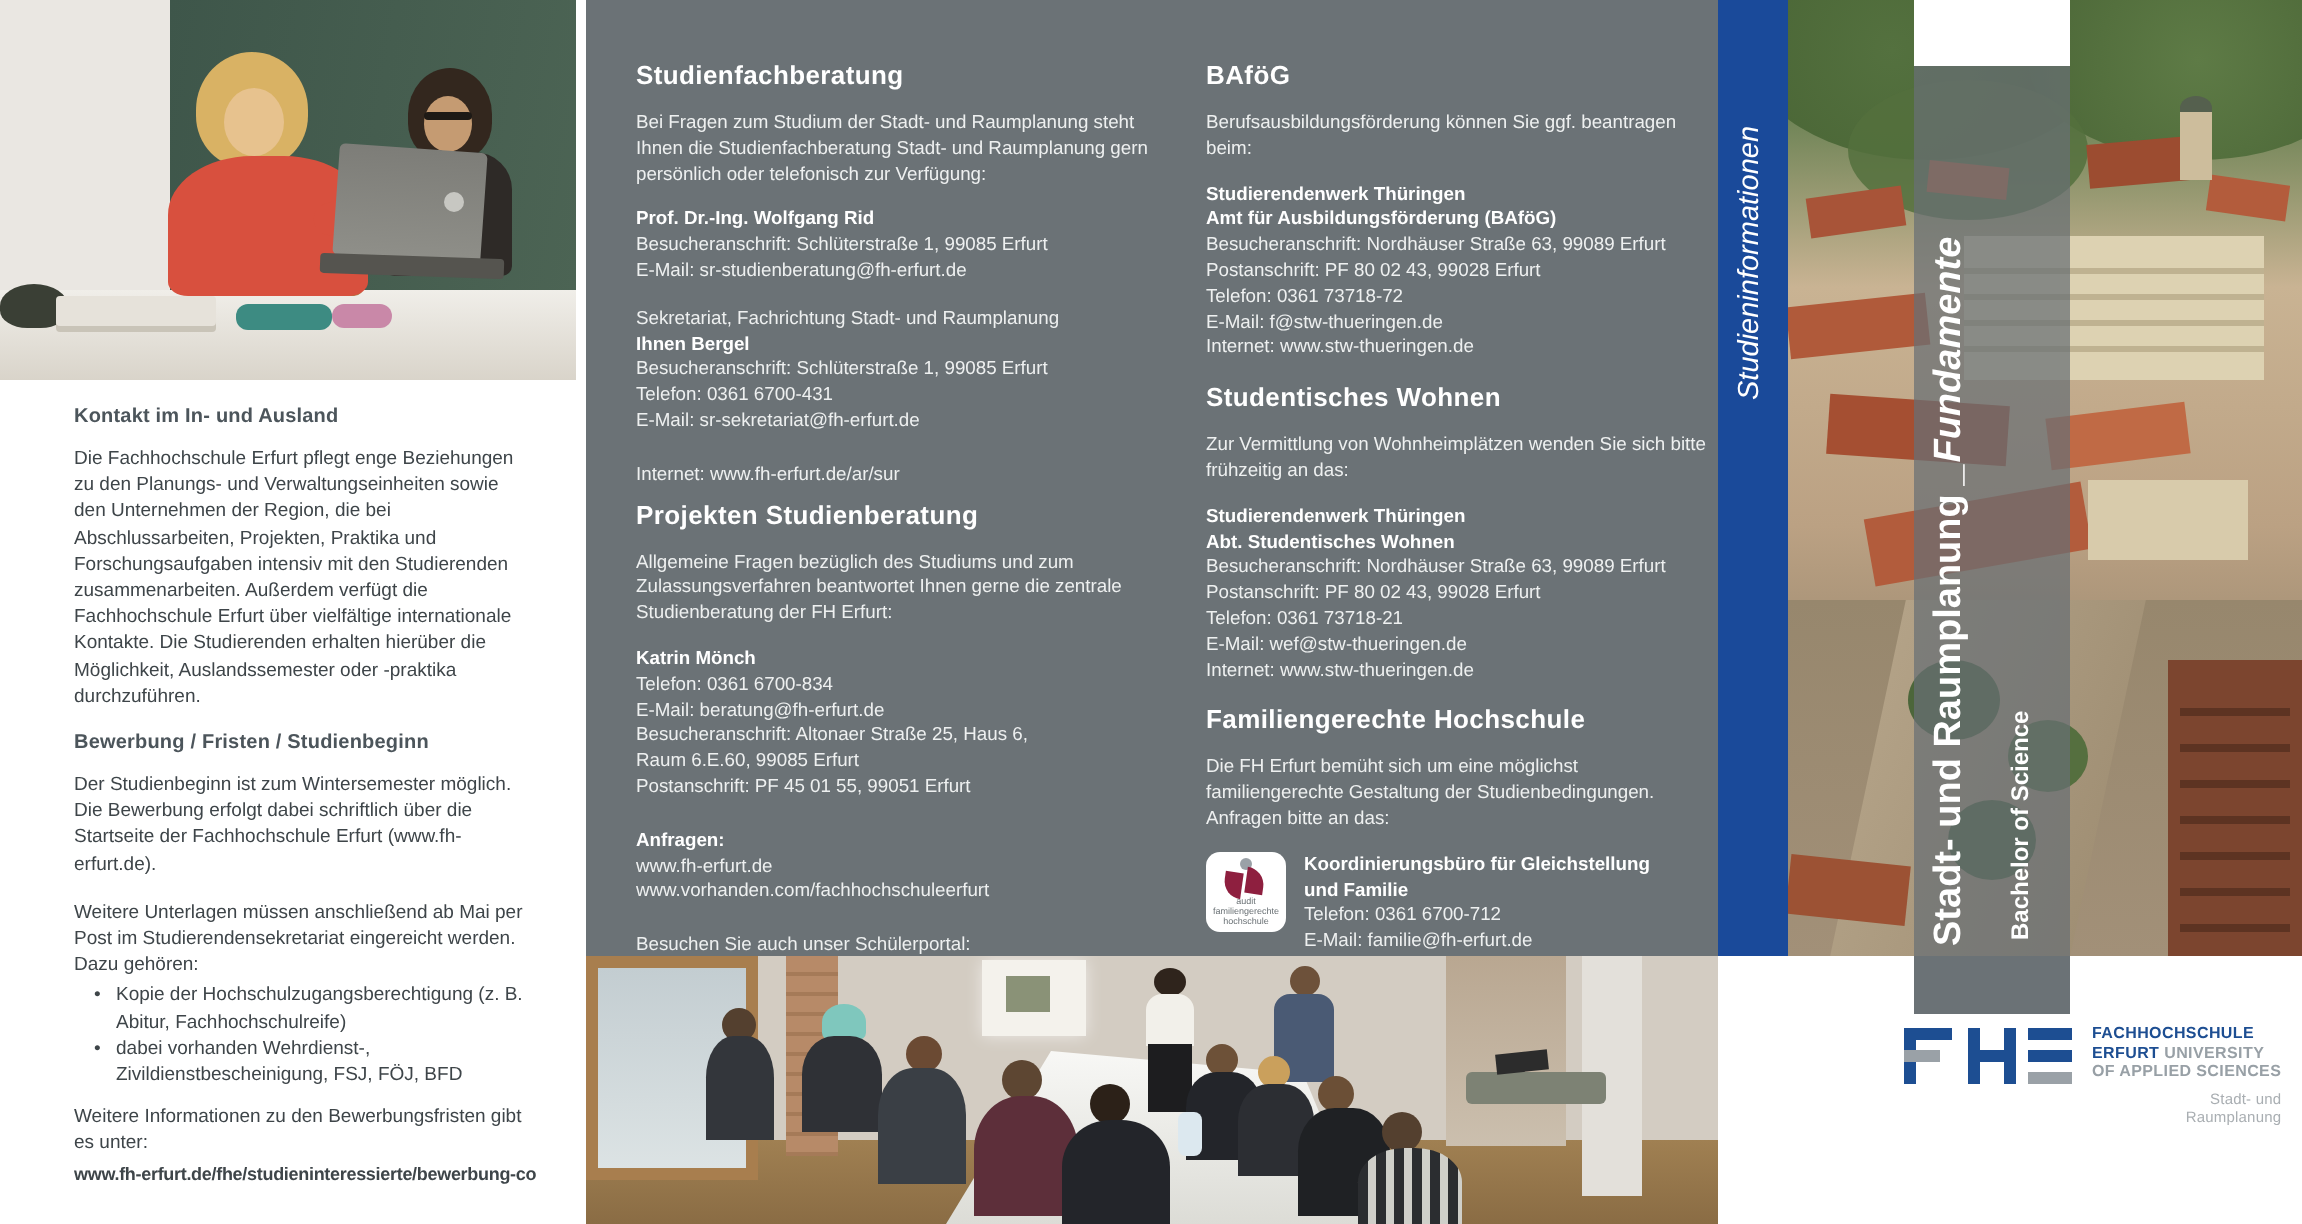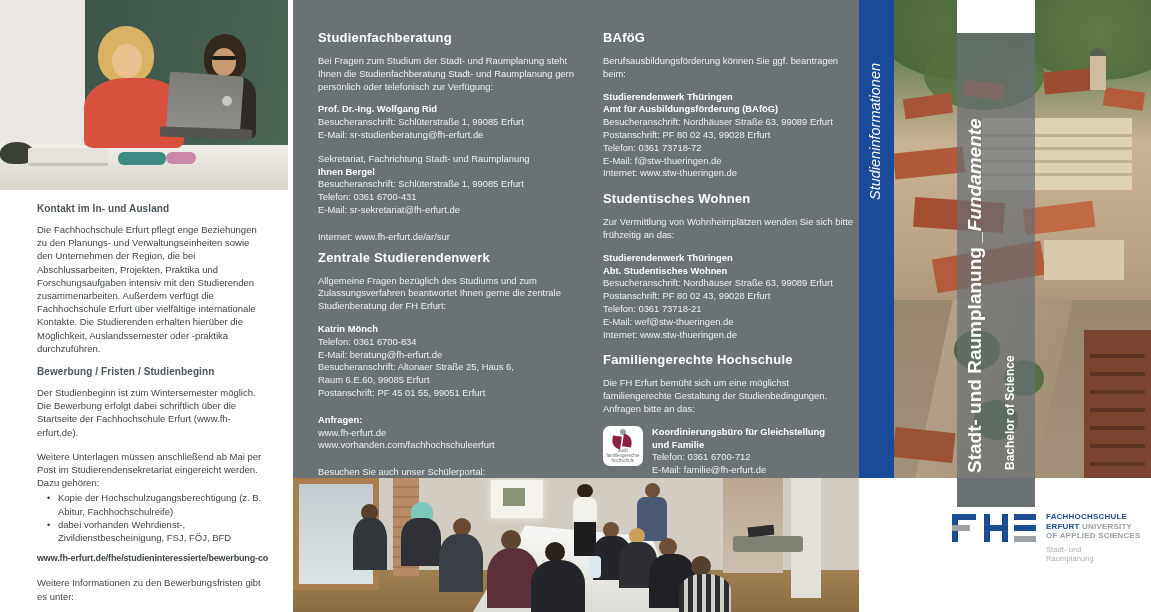--- a/index.html
+++ b/index.html
@@ -57,21 +57,21 @@
 
   
   .logo { position: absolute; left: 952px; top: 512px; display: flex; gap: 10px; }
   .fhe { position: relative; width: 84px; height: 28px; margin-top: 2px; }
   .fhe i { position: absolute; display: block; background: #1d4e92; }
   .fhe i.g { background: #9aa1a7; }
   .logo-text div { font-size: 8px; font-weight: bold; line-height: 9.5px; letter-spacing: .2px; }
   .lt-blue { color: #1d4e92; }
   .lt-gray { color: #98a0a6; }
   .dept { margin-top: 4px; }
-  .dept div { font-size: 7.5px; font-weight: normal; line-height: 9px; color: #a9aeb2; letter-spacing: .1px; }
+  .dept div { font-size: 7.5px; font-weight: normal; line-height: 9px; color: #a9aeb2; letter-spacing: .1px; text-align: right; }
 </style>
 </head>
 <body>
 
 <div class="page">
 
   <section class="panel-left">
     <div class="photo photo-classroom">
         <div style="position: absolute; left: 85px; top: 0px; width: 203px; height: 148px; background: linear-gradient(100deg, rgb(62, 86, 74), rgb(76, 100, 84));"></div>
         <div style="position: absolute; left: 0px; top: 145px; width: 288px; height: 45px; background: linear-gradient(rgb(240, 238, 233), rgb(217, 212, 202));"></div>
@@ -96,22 +96,22 @@
       <h2 class="lh">Kontakt im In- und Ausland</h2>
       <p class="lbody">Die Fachhochschule Erfurt pflegt enge Beziehungen zu den Planungs- und Verwaltungseinheiten sowie den Unternehmen der Region, die bei Abschlussarbeiten, Projekten, Praktika und Forschungsaufgaben intensiv mit den Studierenden zusammenarbeiten. Außerdem verfügt die Fachhochschule Erfurt über vielfältige internationale Kontakte. Die Studierenden erhalten hierüber die Möglichkeit, Auslandssemester oder -praktika durchzuführen.</p>
       <h2 class="lh lh2">Bewerbung / Fristen / Studienbeginn</h2>
       <p class="lbody">Der Studienbeginn ist zum Wintersemester möglich. Die Bewerbung erfolgt dabei schriftlich über die Startseite der Fachhochschule Erfurt (www.fh-erfurt.de).</p>
       <p class="lbody pre tight">Weitere Unterlagen müssen anschließend ab Mai per Post im Studierendensekretariat eingereicht werden.
 Dazu gehören:</p>
       <ul class="bl">
         <li><span class="bullet">•</span><span>Kopie der Hochschulzugangsberechtigung (z. B. Abitur, Fachhochschulreife)</span></li>
         <li><span class="bullet">•</span><span>dabei vorhanden Wehrdienst-, Zivildienstbescheinigung, FSJ, FÖJ, BFD</span></li>
       </ul>
+      <p class="lbody tight">Weitere Informationen zu den Bewerbungsfristen gibt es unter:</p>
       <p class="lbody url">www.fh-erfurt.de/fhe/studieninteressierte/bewerbung-co</p>
-      <p class="lbody tight">Weitere Informationen zu den Bewerbungsfristen gibt es unter:</p>
     </div>
   </section>
 
   <section class="panel-middle">
     <div class="colA">
       <h3 class="mh">Studienfachberatung</h3>
       <p class="mintro">Bei Fragen zum Studium der Stadt- und Raumplanung steht Ihnen die Studienfachberatung Stadt- und Raumplanung gern persönlich oder telefonisch zur Verfügung:</p>
       <div class="mblock">
         <div class="mname">Prof. Dr.-Ing. Wolfgang Rid</div>
         <div class="mlines">Besucheranschrift: Schlüterstraße 1, 99085 Erfurt
@@ -119,21 +119,21 @@
       </div>
       <div class="mblock">
         <div class="mlines">Sekretariat, Fachrichtung Stadt- und Raumplanung</div>
         <div class="mname">Ihnen Bergel</div>
         <div class="mlines">Besucheranschrift: Schlüterstraße 1, 99085 Erfurt
 Telefon: 0361 6700-431
 E-Mail: sr-sekretariat@fh-erfurt.de</div>
       </div>
       <div class="minet">Internet: www.fh-erfurt.de/ar/sur</div>
 
-      <h3 class="mh mh-gap">Zentrale Studierendenwerk</h3>
+      <h3 class="mh mh-gap">Projekten Studienberatung</h3>
       <p class="mintro">Allgemeine Fragen bezüglich des Studiums und zum Zulassungsverfahren beantwortet Ihnen gerne die zentrale Studienberatung der FH Erfurt:</p>
       <div class="mblock">
         <div class="mname">Katrin Mönch</div>
         <div class="mlines">Telefon: 0361 6700-834
 E-Mail: beratung@fh-erfurt.de
 Besucheranschrift: Altonaer Straße 25, Haus 6,
 Raum 6.E.60, 99085 Erfurt
 Postanschrift: PF 45 01 55, 99051 Erfurt</div>
       </div>
 

